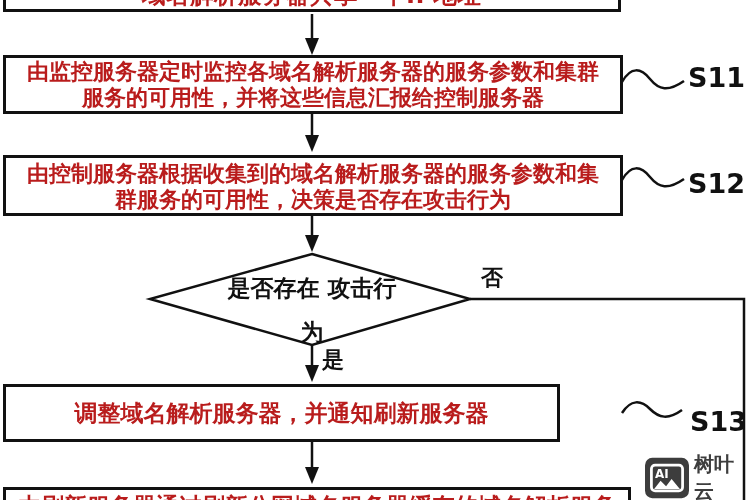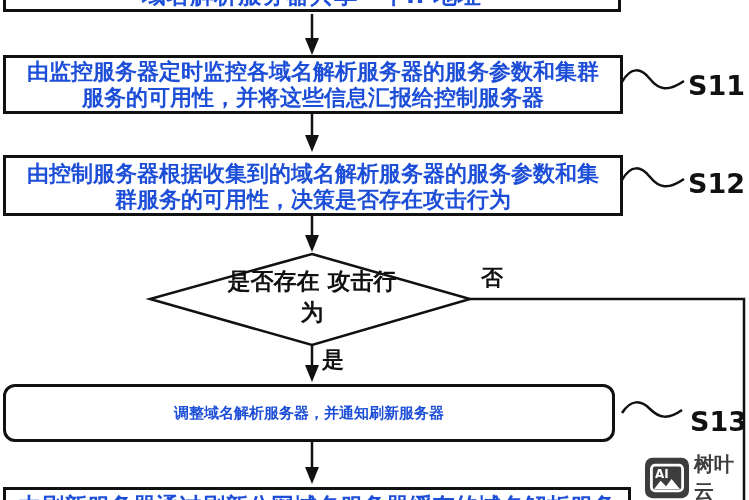--- a/index.html
+++ b/index.html
@@ -23,78 +23,78 @@
   .fc-box {
     position: absolute;
     box-sizing: border-box;
     border: 3px solid #111111;
     background: #ffffff;
     display: flex;
     flex-direction: column;
     align-items: center;
     justify-content: center;
     text-align: center;
-    color: #1d4ed8;
+    color: #b91c1c;
     font-weight: bold;
   }
   .fc-box .line { display: block; }
 
   .box-top {
     left: 3px;  top: -46px;  width: 618px; height: 58px;
     justify-content: flex-end;
     padding-bottom: 2px;
     font-size: 23px; line-height: 24px;
     letter-spacing: 1px;
   }
   .box-s11 {
     left: 3px;  top: 55px;   width: 620px; height: 59px;
     font-size: 22px; line-height: 26px;
   }
   .box-s12 {
     left: 3px;  top: 155px;  width: 620px; height: 61px;
     font-size: 22px; line-height: 26px; justify-content: flex-end;
   }
   .box-s13 {
-    left: 3px;  top: 384px;  width: 612px; height: 58px;
-    font-size: 15px; line-height: 26px; border-radius: 12px;
+    left: 3px;  top: 384px;  width: 557px; height: 58px;
+    font-size: 23px; line-height: 26px;
   }
   .box-bottom {
     left: 3px;  top: 487px;  width: 628px; height: 56px;
     justify-content: flex-start;
     padding-top: 3px;
     font-size: 23px; line-height: 26px;
   }
 
   .diamond-text {
     position: absolute;
     left: 222px; top: 266px; width: 180px;
     text-align: center;
     color: #111111;
     font-weight: bold;
     font-size: 23px;
-    line-height: 31px;
+    line-height: 44px;
   }
   .branch-label {
     position: absolute;
     color: #111111;
     font-weight: bold;
     font-size: 22px;
     line-height: 22px;
   }
   .label-no  { left: 481px; top: 267px; }
   .label-yes { left: 322px; top: 349px; }
 
   .step-label {
     position: absolute;
     color: #111111;
     font-weight: bold;
     font-size: 27px;
     line-height: 27px;
   }
-  .lbl-s11 { left: 688px; top: 72px;  }
+  .lbl-s11 { left: 688px; top: 64px;  }
   .lbl-s12 { left: 688px; top: 163px; margin-top: 7px; }
   .lbl-s13 { left: 690px; top: 408px; }
 
   .watermark {
     position: absolute;
     left: 645px; top: 451px;
     display: flex;
     align-items: center;
     gap: 5px;
   }

